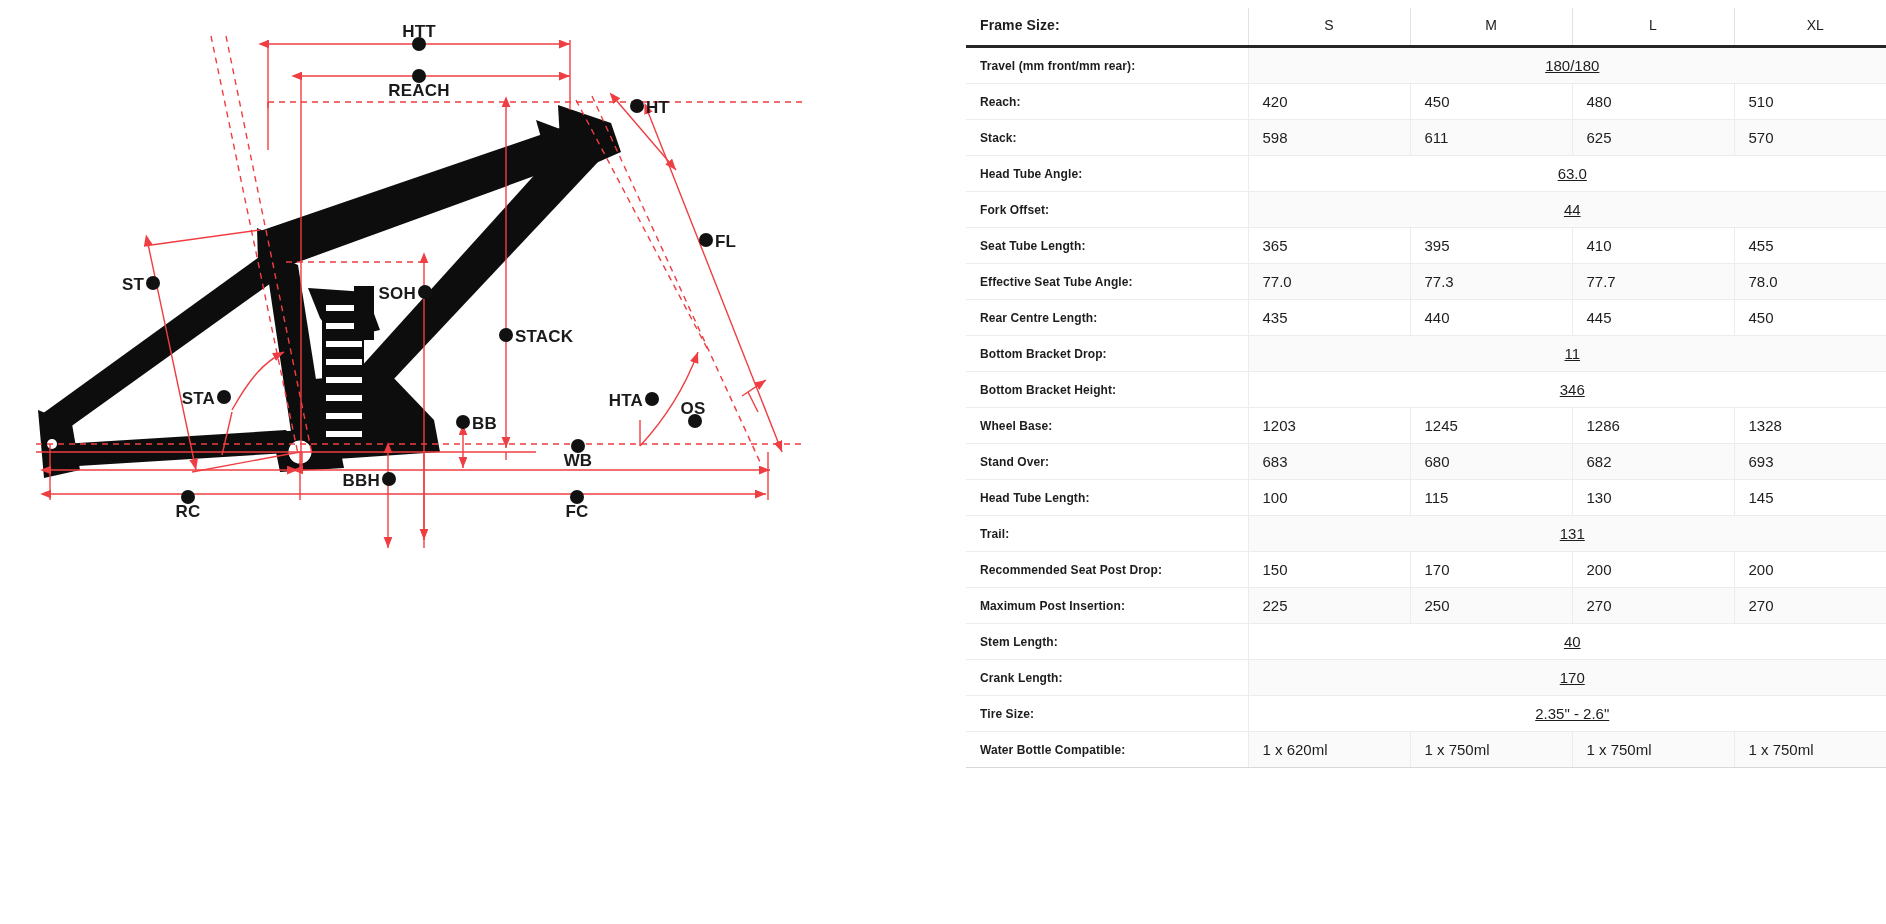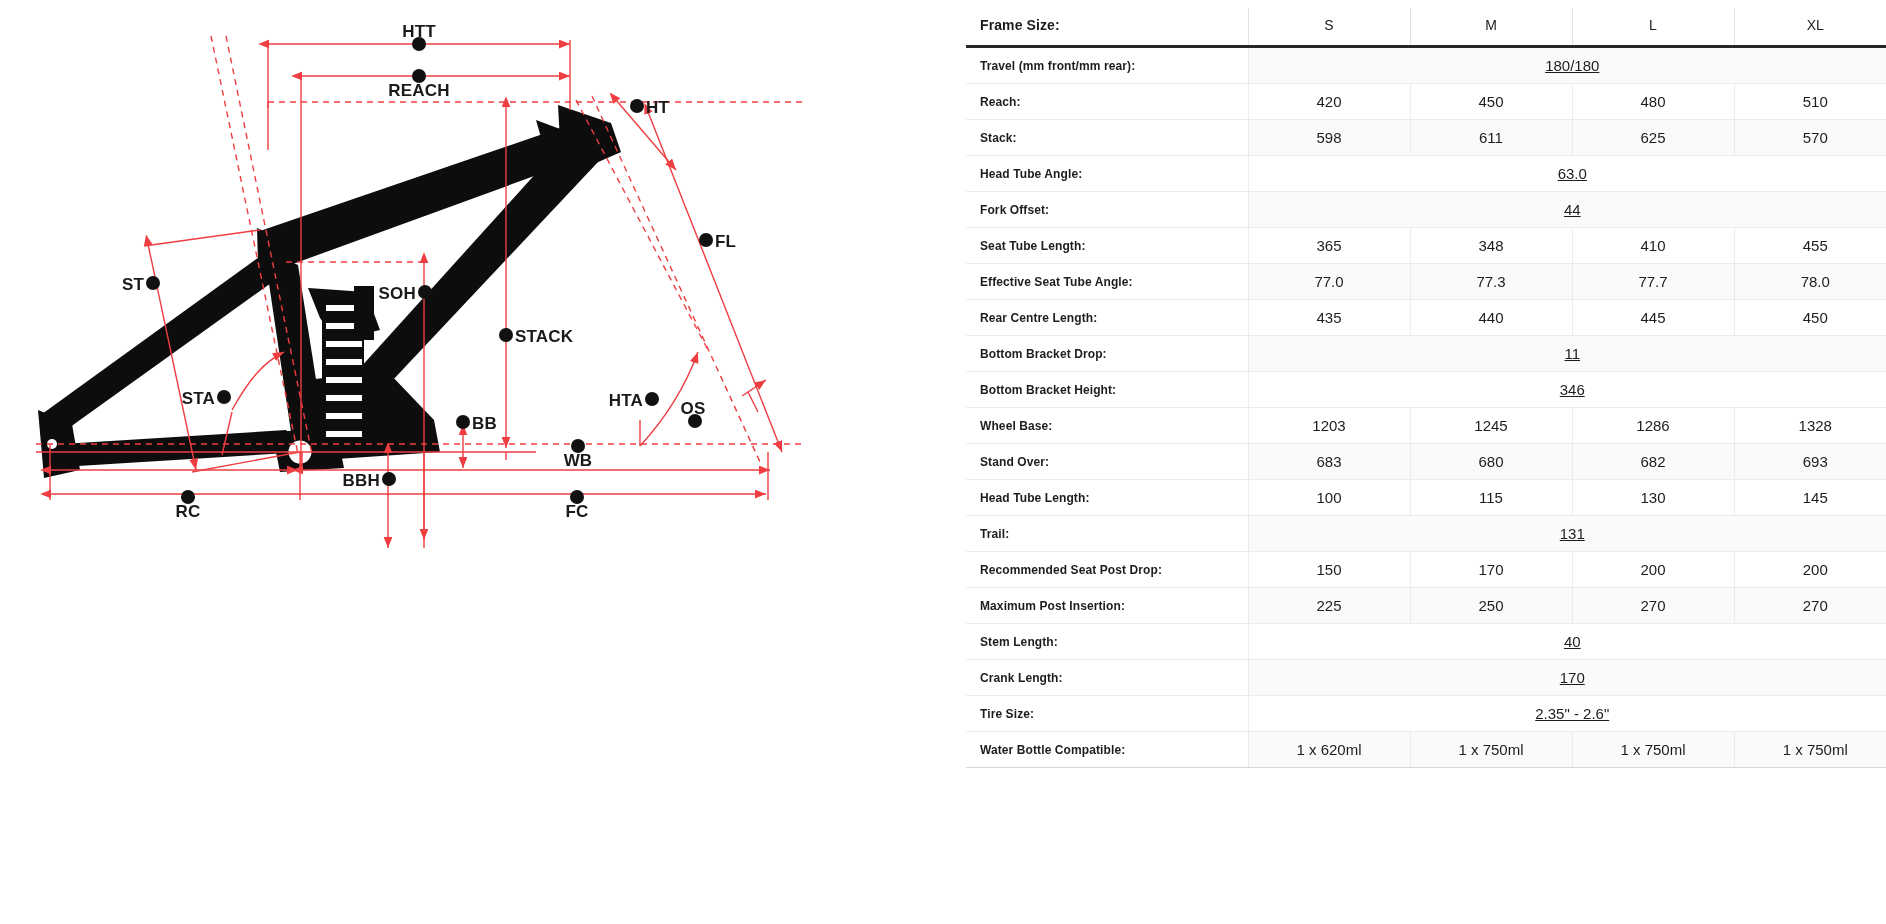--- a/index.html
+++ b/index.html
@@ -85,21 +85,21 @@
     vertical-align: middle;
     height: 34px;
   }
   #geo-table td:last-child { border-right: none; }
   #geo-table td.lbl {
     text-align: left;
     font-weight: bold;
     font-size: 12px;
     letter-spacing: 0.1px;
   }
-  #geo-table td.val { text-align: center; }
+  #geo-table td.val { }
   #geo-table td.val-span { text-align: center; text-decoration: underline; }
   #geo-table tr.alt td { background: #fafafa; }
   #geo-table tr td.lbl { background: inherit; }
   #geo-table tbody tr:last-child td { border-bottom: 1px solid #d8d8d8; }
 </style>
 </head>
 <body>
 
 <div id="page">
 
@@ -321,21 +321,21 @@
             <td class="lbl">Head Tube Angle:</td>
             <td class="val-span" colspan="4">63.0</td>
           </tr>
           <tr class="alt">
             <td class="lbl">Fork Offset:</td>
             <td class="val-span" colspan="4">44</td>
           </tr>
           <tr>
             <td class="lbl">Seat Tube Length:</td>
             <td class="val">365</td>
-            <td class="val">348</td>
+            <td class="val">395</td>
             <td class="val">410</td>
             <td class="val">455</td>
           </tr>
           <tr class="alt">
             <td class="lbl">Effective Seat Tube Angle:</td>
             <td class="val">77.0</td>
             <td class="val">77.3</td>
             <td class="val">77.7</td>
             <td class="val">78.0</td>
           </tr>

